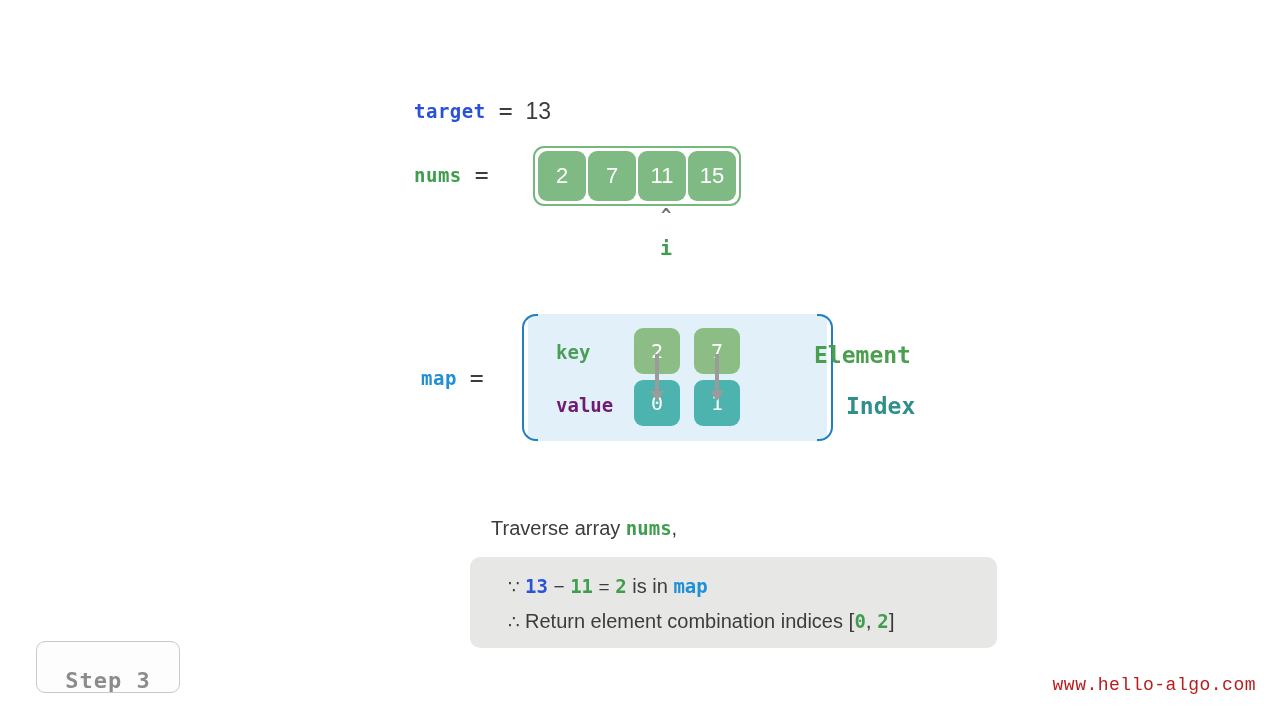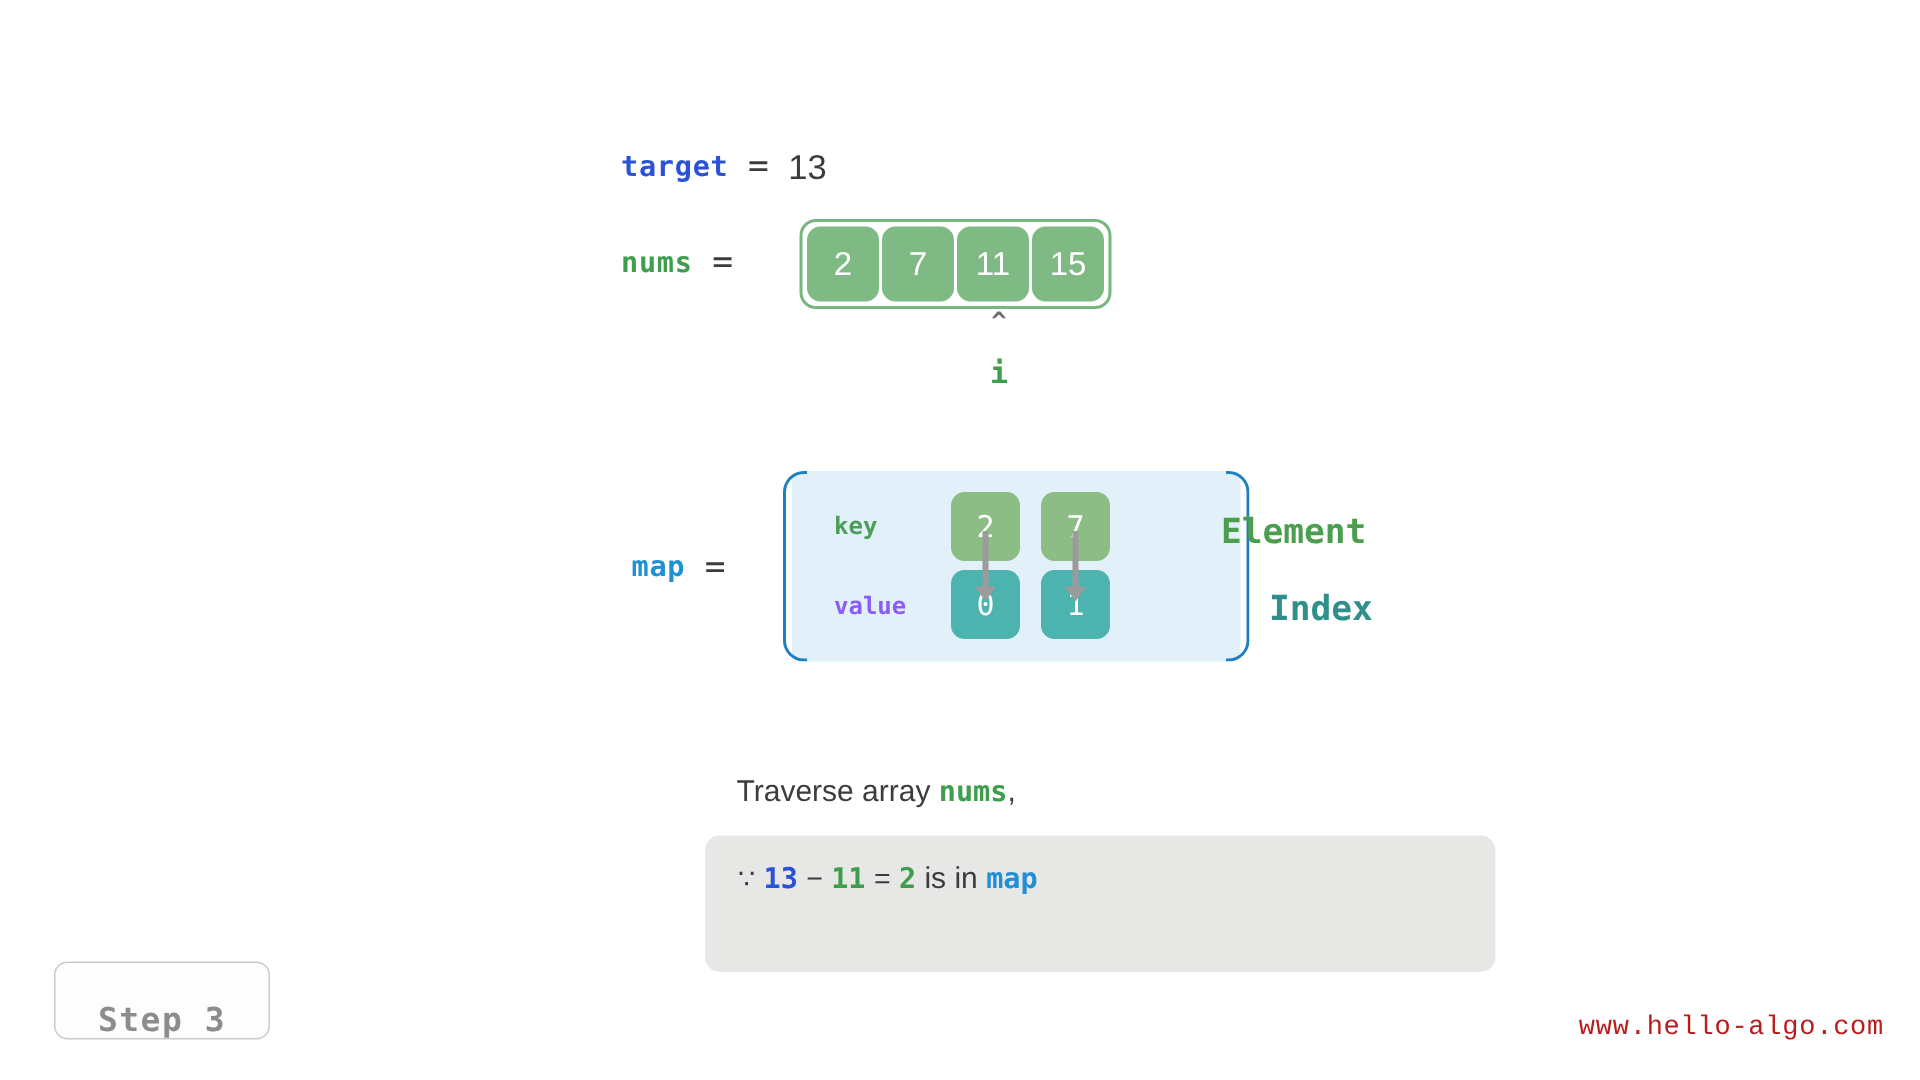--- a/index.html
+++ b/index.html
@@ -149,33 +149,33 @@
   }
   #map-bracket-right {
     right: 0;
     border-left: none;
     border-top-right-radius: 14px;
     border-bottom-right-radius: 14px;
   }
   .map-rowlabel {
     position: absolute;
     font-family: "DejaVu Sans Mono", "Liberation Mono", monospace;
-    font-size: 16px;
+    font-size: 19px;
     font-weight: bold;
     white-space: pre;
   }
   #map-label-key {
     left: 34px;
     top: 27px;
     color: #4a9e57;
   }
   #map-label-value {
     left: 34px;
     top: 80px;
-    color: #8b5cf6;
+    color: #701a75;
   }
   .kv-col {
     position: absolute;
     width: 46px;
   }
   #kv-col-0 { left: 112px; top: 14px; }
   #kv-col-1 { left: 172px; top: 14px; }
   .kv-key, .kv-val {
     width: 46px;
     height: 46px;
@@ -267,20 +267,21 @@
     background: #e7e7e6;
     border-radius: 10px;
     box-sizing: border-box;
     padding: 12px 22px;
   }
   .concl-line {
     font-size: 20px;
     color: #3c3c3c;
     white-space: pre;
     line-height: 34px;
+    margin-left: 16px;
   }
   .logic-sym {
     font-family: "DejaVu Sans", sans-serif;
     font-size: 18px;
     color: #3c3c3c;
   }
   .op-sym {
     font-family: "Liberation Sans", sans-serif;
     font-size: 19px;
     color: #3c3c3c;
@@ -382,20 +383,21 @@
     </div>
   </div>
 
   <div class="side-label" id="side-label-element">Element</div>
   <div class="side-label" id="side-label-index">Index</div>
 
   <div id="caption-line"><span>Traverse array </span><span class="code-green">nums</span><span>,</span></div>
 
   <div id="conclusion-box">
     <div class="concl-line"><span class="logic-sym">∵</span> <span class="code-blue-dark">13</span> <span class="op-sym">−</span> <span class="code-green">11</span> <span class="op-sym">=</span> <span class="code-green">2</span> <span>is in</span> <span class="code-blue-light">map</span></div>
+    <div class="concl-line"><span class="logic-sym">∴</span> <span>Return element combination indices</span> <span class="bracket-sym">[</span><span class="code-green">0</span><span class="bracket-sym">,</span> <span class="code-green">2</span><span class="bracket-sym">]</span></div>
   </div>
 
   <div id="step-badge">
     <span id="step-badge-label">Step 3</span>
   </div>
 
   <div id="watermark">www.hello-algo.com</div>
 
 </div>
 

